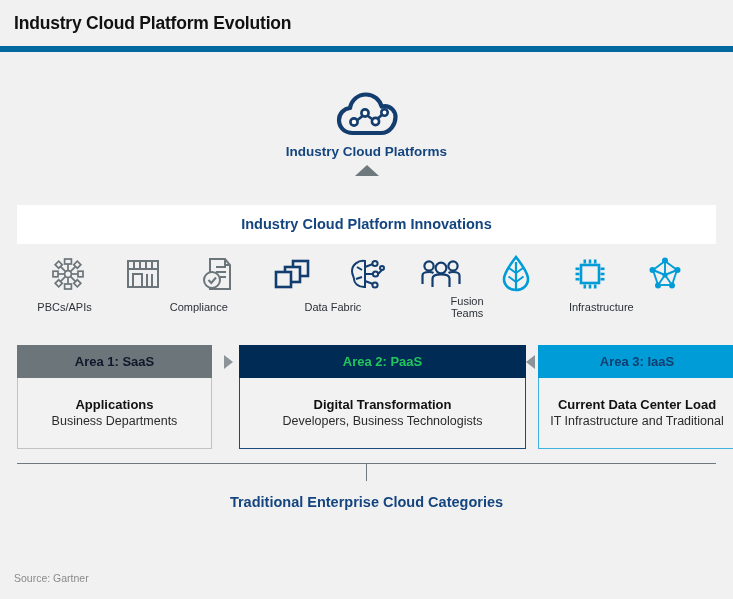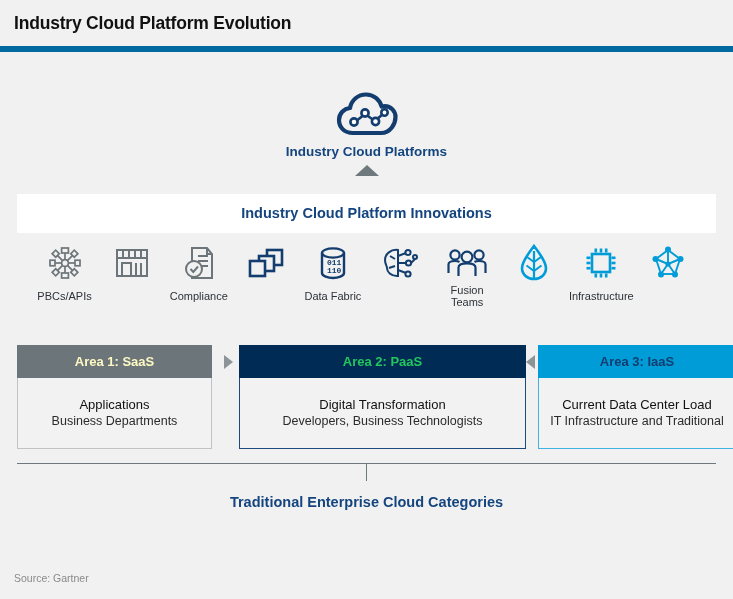--- a/index.html
+++ b/index.html
@@ -60,21 +60,21 @@
     width: 0; height: 0;
     border-left: 12px solid transparent;
     border-right: 12px solid transparent;
     border-bottom: 11px solid #6e797d;
   }
 
   
   .innov-panel {
     position: absolute;
     left: 17px;
-    top: 194px;
+    top: 205px;
     width: 699px;
     background: #0c4a6e;
     box-sizing: border-box;
   }
   .innov-title {
     height: 39px;
     line-height: 39px;
     text-align: center;
     font-size: 14.5px;
     font-weight: bold;
@@ -133,34 +133,34 @@
     background: #f2f2f2;
     box-sizing: border-box;
     display: flex;
     flex-direction: column;
     align-items: center;
     justify-content: center;
     padding: 0 6px;
   }
   .area-body .b1 {
     font-size: 13px;
-    font-weight: normal;
+    font-weight: bold;
     color: #111111;
     line-height: 1.35;
   }
   .area-body .b2 {
     font-size: 12.5px;
     color: #2b2b2b;
     line-height: 1.35;
     text-align: center;
   }
 
   
   #area1 { left: 0; width: 195px; }
-  #area1 .area-head { background: #6c7579; color: #fef9c3; }
+  #area1 .area-head { background: #6c7579; color: #0f172a; }
   #area1 .area-body { border: 1px solid #bfc3c6; border-top: none; }
 
   
   #area2 { left: 222px; width: 287px; }
   #area2 .area-head { background: #002b54; color: #22c55e; }
   #area2 .area-body { border: 1px solid #1b4a7d; border-top: none; }
 
   
   #area3 { left: 521px; width: 198px; }
   #area3 .area-head { background: #009cd8; color: #123d6e; }
@@ -307,32 +307,20 @@
       <div class="cell icon-cell">
         <svg width="38" height="32" viewBox="0 0 38 32">
           <g stroke="#123d6e" stroke-width="2.6" fill="#f1f1f1">
             <rect x="20" y="3" width="15" height="15"></rect>
             <rect x="12" y="9" width="15" height="15"></rect>
             <rect x="3" y="14" width="15" height="15"></rect>
           </g>
         </svg>
       </div>
 
-      <div class="cell icon-cell">
-        <svg width="30" height="36" viewBox="0 0 30 36">
-          <g stroke="#123d6e" stroke-width="2.4" fill="none">
-            <path d="M4 8 V28 C4 31 10 33 15 33 C20 33 26 31 26 28 V8"></path>
-            <ellipse cx="15" cy="8" rx="11" ry="4.6"></ellipse>
-          </g>
-          <g fill="#123d6e" font-family="'Liberation Mono', monospace" font-size="8" font-weight="bold">
-            <text x="9" y="20">011</text>
-            <text x="9" y="28">110</text>
-          </g>
-        </svg>
-      </div>
 
       <div class="cell icon-cell">
         <svg width="36" height="34" viewBox="0 0 36 34">
           <g stroke="#123d6e" stroke-width="2" fill="none">
             <path d="M16 4 C9 3 3 8 3 14 C3 18 5 20 5 22 C5 26 9 30 15 30 L16 30 Z"></path>
             <line x1="8" y1="10" x2="13" y2="13"></line>
               <line x1="7" y1="22" x2="13" y2="20"></line>
             <line x1="16" y1="10" x2="24" y2="7"></line>
               <circle cx="26" cy="6.5" r="2.6"></circle>
             <line x1="16" y1="17" x2="24" y2="17"></line>

